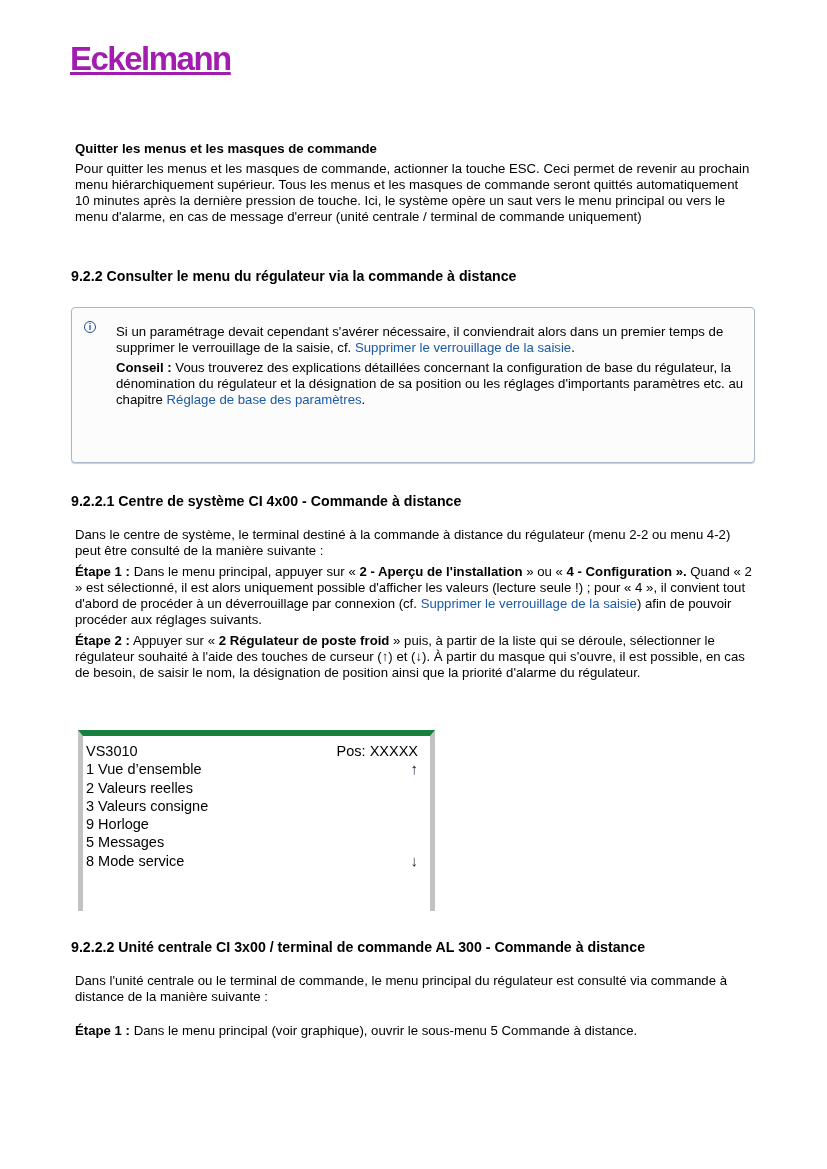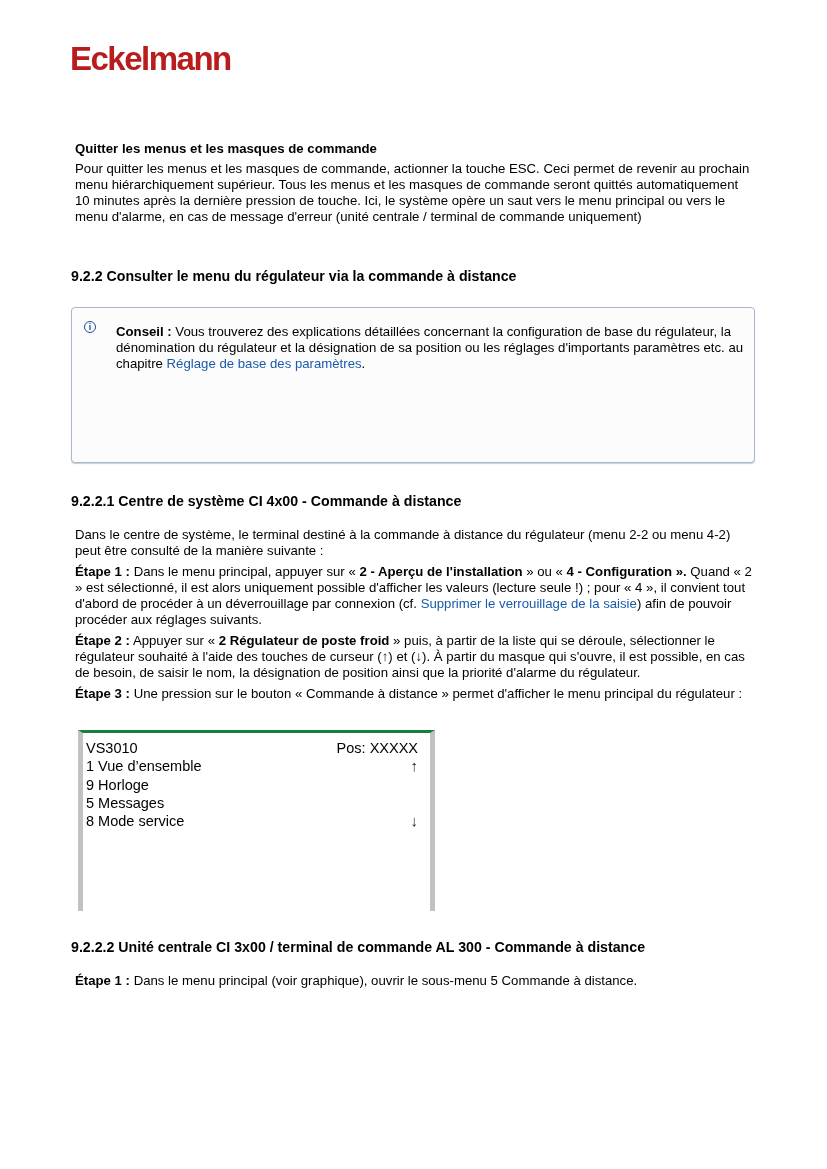--- a/index.html
+++ b/index.html
@@ -3,21 +3,21 @@
 <meta charset="utf-8">
 <style>
   html, body { margin: 0; padding: 0; background: #ffffff; }
   body {
     width: 827px; height: 1169px; position: relative; overflow: hidden;
     font-family: "Liberation Sans", sans-serif; color: #000; font-size: 13.2px;
   }
   .logo {
     position: absolute; left: 70px; top: 40px;
     font-family: "Liberation Sans", sans-serif; font-weight: bold;
-    font-size: 33px; letter-spacing: -1.5px; color: #b91c1c;
+    font-size: 33px; letter-spacing: -1.5px; color: #a21caf; text-decoration: underline;
   }
   .content { position: absolute; left: 71px; width: 686px; line-height: 16px; }
   p { margin: 4px; }
   .bold { font-weight: bold; }
   a.link { color: #1a5aa8; text-decoration: none; }
   h2 {
     position: absolute; left: 71px; margin: 0; font-size: 14.2px; font-weight: bold;
   }
   .info-box {
     position: absolute; left: 71px; top: 307px; width: 684px; height: 156px;
@@ -28,21 +28,21 @@
     position: absolute; left: 12px; top: 13px; width: 12px; height: 12px;
     border: 1.5px solid #1a4f91; border-radius: 50%; box-sizing: border-box;
     color: #1a4f91; font-size: 9px; font-weight: bold; line-height: 10px; text-align: center;
   }
   .info-text {
     position: absolute; left: 40px; top: 12px; width: 640px; line-height: 16px;
   }
   .step { margin-bottom: 5px; }
   .screen {
     position: absolute; left: 78px; top: 730px; width: 357px; height: 181px;
-    border-left: 5px solid #c2c2c2; border-right: 5px solid #c2c2c2; border-top: 3px solid #15803d;
+    border-left: 5px solid #c2c2c2; border-right: 5px solid #c2c2c2; border-top: 6px solid #15803d;
     box-sizing: border-box; background: #fff;
     font-family: "Liberation Sans", sans-serif; font-size: 14.5px; line-height: 18.3px;
     padding: 6px 12px 0 3px;
   }
   .screen-row { display: flex; justify-content: space-between; white-space: nowrap; }
   .arrow { color: #1b1b3a; font-size: 15px; }
   .footer {
     position: absolute; top: 1188px; font-size: 13.2px;
   }
 </style>
@@ -54,55 +54,62 @@
 <div class="content" style="top:137px;">
   <p class="bold">Quitter les menus et les masques de commande</p>
   <p>Pour quitter les menus et les masques de commande, actionner la touche ESC. Ceci permet de revenir au prochain menu hiérarchiquement supérieur. Tous les menus et les masques de commande seront quittés automatiquement 10 minutes après la dernière pression de touche. Ici, le système opère un saut vers le menu principal ou vers le menu d'alarme, en cas de message d'erreur (unité centrale / terminal de commande uniquement)</p>
 </div>
 
 <h2 style="top:268px;">9.2.2  Consulter le menu du régulateur via la commande à distance</h2>
 
 <div class="info-box">
   <div class="info-icon">i</div>
   <div class="info-text">
+    <p><span>Si un paramétrage devait cependant s'avérer nécessaire, il conviendrait alors dans un premier temps de supprimer le verrouillage de la saisie, cf. </span><a class="link">Supprimer le verrouillage de la saisie</a><span>.</span></p>
     <p><span class="bold">Conseil :</span><span> Vous trouverez des explications détaillées concernant la configuration de base du régulateur, la dénomination du régulateur et la désignation de sa position ou les réglages d'importants paramètres etc. au chapitre </span><a class="link">Réglage de base des paramètres</a><span>.</span></p>
   </div>
 </div>
 
 <h2 style="top:493px;">9.2.2.1  Centre de système CI 4x00 - Commande à distance</h2>
 
 <div class="content" style="top:523px;">
   <p class="step">Dans le centre de système, le terminal destiné à la commande à distance du régulateur (menu 2-2 ou menu 4-2) peut être consulté de la manière suivante :</p>
   <p class="step"><span class="bold">Étape 1 :</span><span> Dans le menu principal, appuyer sur « </span><span class="bold">2 - Aperçu de l'installation</span><span> » ou « </span><span class="bold">4 - Configuration ».</span><span> Quand « 2 » est sélectionné, il est alors uniquement possible d'afficher les valeurs (lecture seule !) ; pour « 4 », il convient tout d'abord de procéder à un déverrouillage par connexion (cf. </span><a class="link">Supprimer le verrouillage de la saisie</a><span>) afin de pouvoir procéder aux réglages suivants.</span></p>
   <p class="step"><span class="bold">Étape 2 :</span><span> Appuyer sur « </span><span class="bold">2 Régulateur de poste froid</span><span> » puis, à partir de la liste qui se déroule, sélectionner le régulateur souhaité à l'aide des touches de curseur (↑) et (↓). À partir du masque qui s'ouvre, il est possible, en cas de besoin, de saisir le nom, la désignation de position ainsi que la priorité d'alarme du régulateur.</span></p>
-  <p class="step"><span class="bold">Étape 3 :</span><span> Une pression sur le bouton « Commande à distance » permet d'afficher le menu principal du régulateur :</span></p>
 </div>
 
 <div class="screen">
   <div class="screen-row">
     <span>VS3010</span>
     <span>Pos: XXXXX</span>
   </div>
   <div class="screen-row">
     <span>1 Vue d’ensemble</span>
     <span class="arrow">↑</span>
   </div>
+  <div class="screen-row">
+      <span>2 Valeurs reelles</span>
+    </div>
+  <div class="screen-row">
+      <span>3 Valeurs consigne</span>
+    </div>
   <div class="screen-row">
       <span>9 Horloge</span>
     </div>
   <div class="screen-row">
       <span>5 Messages</span>
     </div>
   <div class="screen-row">
     <span>8 Mode service</span>
     <span class="arrow">↓</span>
   </div>
 </div>
 
 <h2 style="top:939px;">9.2.2.2  Unité centrale CI 3x00 / terminal de commande AL 300 - Commande à distance</h2>
 
 <div class="content" style="top:969px;">
+  <p style="margin-bottom:18px;">Dans l'unité centrale ou le terminal de commande, le menu principal du régulateur est consulté via commande à distance de la manière suivante :</p>
   <p><span class="bold">Étape 1 :</span><span> Dans le menu principal (voir graphique), ouvrir le sous-menu 5 Commande à distance.</span></p>
 </div>
 
 <div class="footer" style="left:71px;">Micrologiciel V5.06</div>
 <div class="footer" style="left:380px;">16.05.2023</div>
 <div class="footer" style="left:705px;">134/190</div>
 
 </body></html>

